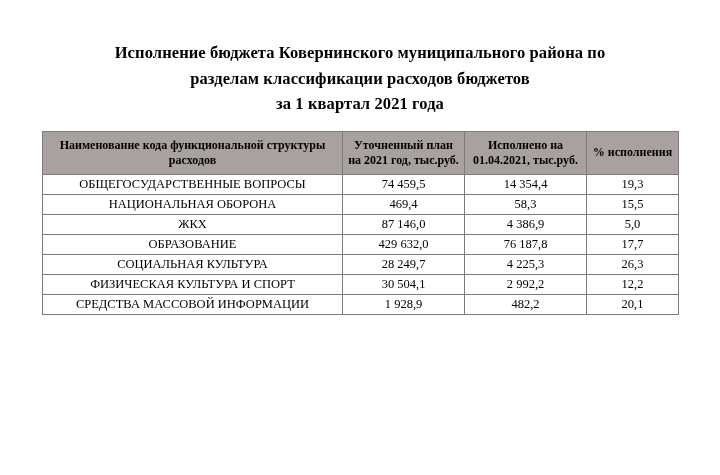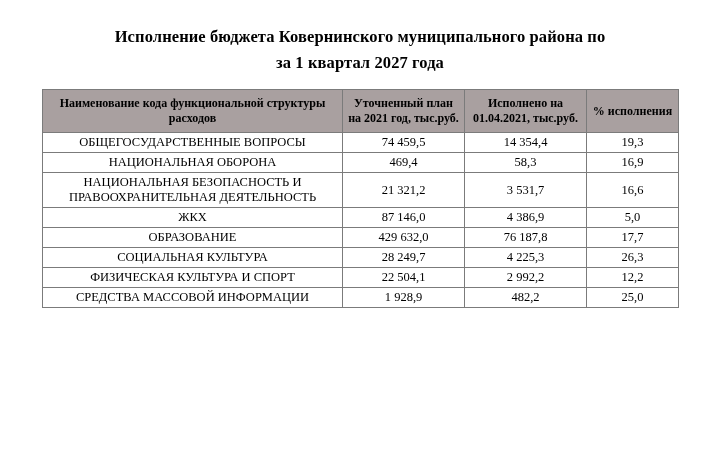--- a/index.html
+++ b/index.html
@@ -14,21 +14,21 @@
     color: #000000;
     overflow: hidden;
   }
   .page {
     width: 720px;
     height: 475px;
     position: relative;
     box-sizing: border-box;
   }
   .title-block {
-    padding: 24px 70px 0 70px;
+    padding: 40px 70px 0 70px;
     text-align: center;
   }
   .title-line {
     font-size: 16.5px;
     font-weight: bold;
     line-height: 1.55;
     letter-spacing: 0.1px;
   }
   .table-wrap {
     margin: 14px 42px 0 42px;
@@ -70,21 +70,22 @@
   col.c-fact { width: 122px; }
   col.c-pct  { width: 92px; }
 </style>
 </head>
 <body>
 
 <div class="page">
 
   <div class="title-block">
     <div class="title-line">Исполнение бюджета Ковернинского муниципального района по</div>
-    <div class="title-line">за 1 квартал 2027 года</div>
+    <div class="title-line">разделам классификации расходов бюджетов</div>
+    <div class="title-line">за 1 квартал 2021 года</div>
   </div>
 
   <div class="table-wrap">
     <table class="budget">
       <colgroup>
         <col class="c-name">
         <col class="c-plan">
         <col class="c-fact">
         <col class="c-pct">
       </colgroup>
@@ -100,27 +101,21 @@
         <tr>
           <td class="name">ОБЩЕГОСУДАРСТВЕННЫЕ ВОПРОСЫ</td>
           <td class="num">74 459,5</td>
           <td class="num">14 354,4</td>
           <td class="num">19,3</td>
         </tr>
         <tr>
           <td class="name">НАЦИОНАЛЬНАЯ ОБОРОНА</td>
           <td class="num">469,4</td>
           <td class="num">58,3</td>
-          <td class="num">16,9</td>
-        </tr>
-        <tr>
-          <td class="name">НАЦИОНАЛЬНАЯ БЕЗОПАСНОСТЬ И ПРАВООХРАНИТЕЛЬНАЯ ДЕЯТЕЛЬНОСТЬ</td>
-          <td class="num">21 321,2</td>
-          <td class="num">3 531,7</td>
-          <td class="num">16,6</td>
+          <td class="num">15,5</td>
         </tr>
         <tr>
           <td class="name">ЖКХ</td>
           <td class="num">87 146,0</td>
           <td class="num">4 386,9</td>
           <td class="num">5,0</td>
         </tr>
         <tr>
           <td class="name">ОБРАЗОВАНИЕ</td>
           <td class="num">429 632,0</td>
@@ -128,27 +123,27 @@
           <td class="num">17,7</td>
         </tr>
         <tr>
           <td class="name">СОЦИАЛЬНАЯ КУЛЬТУРА</td>
           <td class="num">28 249,7</td>
           <td class="num">4 225,3</td>
           <td class="num">26,3</td>
         </tr>
         <tr>
           <td class="name">ФИЗИЧЕСКАЯ КУЛЬТУРА И СПОРТ</td>
-          <td class="num">22 504,1</td>
+          <td class="num">30 504,1</td>
           <td class="num">2 992,2</td>
           <td class="num">12,2</td>
         </tr>
         <tr>
           <td class="name">СРЕДСТВА МАССОВОЙ ИНФОРМАЦИИ</td>
           <td class="num">1 928,9</td>
           <td class="num">482,2</td>
-          <td class="num">25,0</td>
+          <td class="num">20,1</td>
         </tr>
       </tbody>
     </table>
   </div>
 
 </div>
 
 </body></html>

